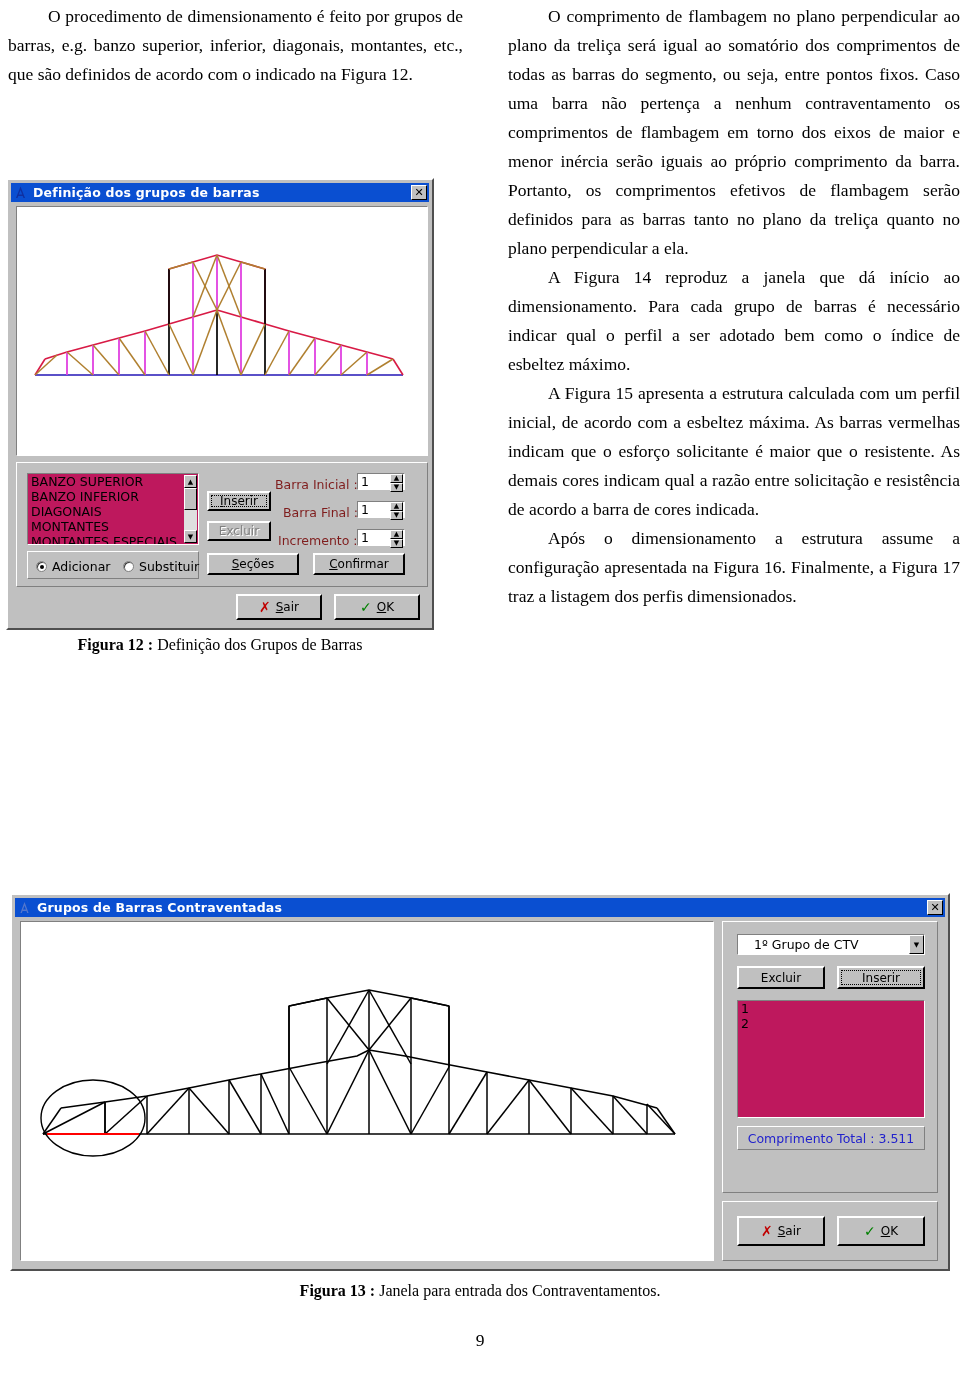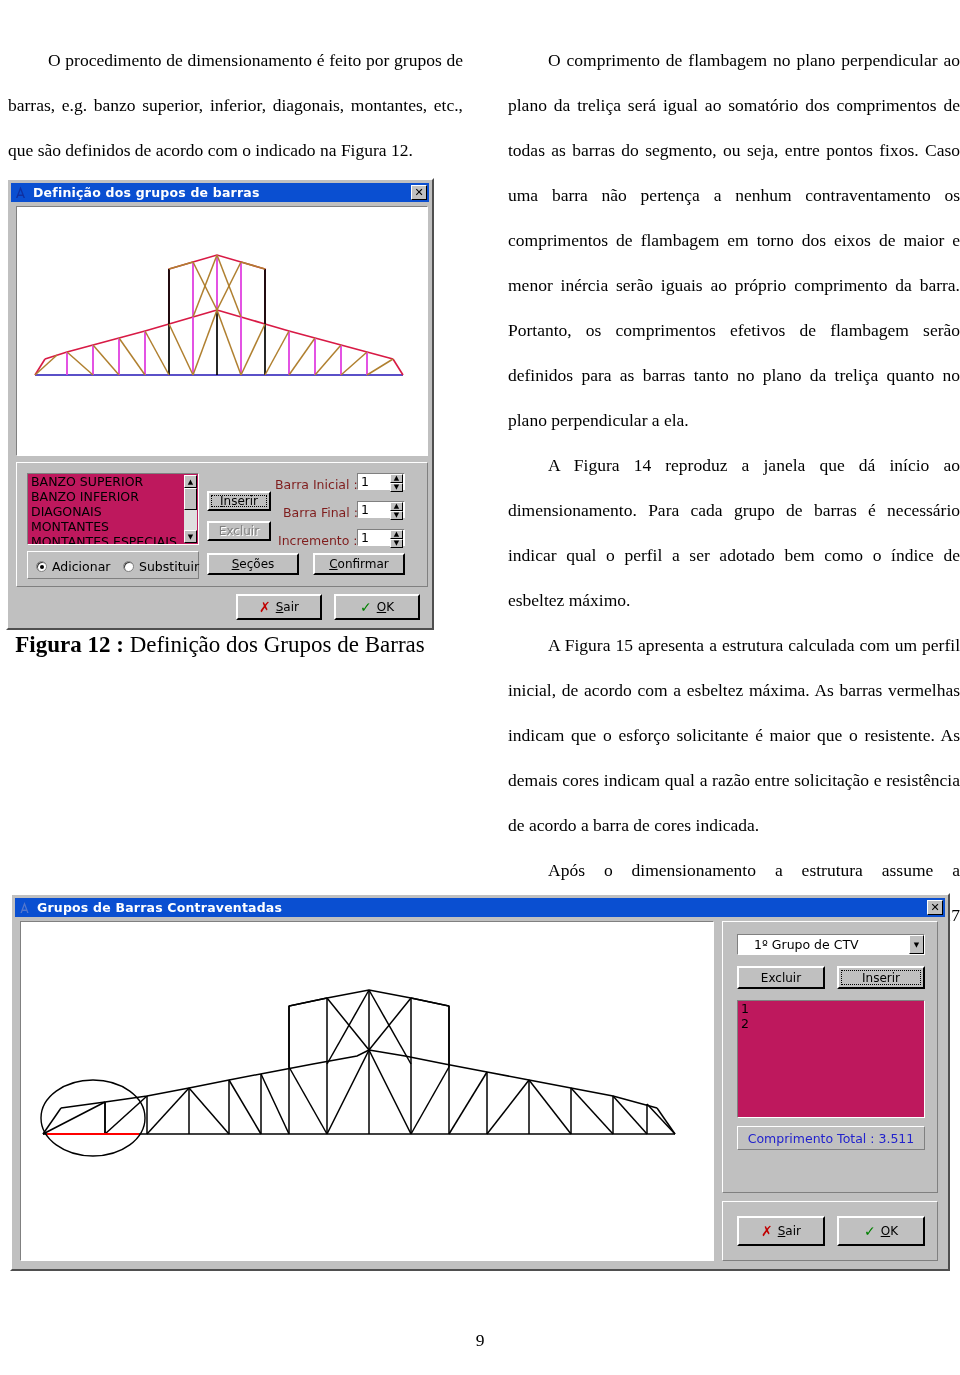--- a/index.html
+++ b/index.html
@@ -1,25 +1,25 @@
 <!DOCTYPE html>
 <html><head>
 <meta charset="utf-8">
 <style>
   html,body{margin:0;padding:0;background:#fff;}
   body{width:960px;height:1375px;position:relative;font-family:"Liberation Serif",serif;color:#000;}
   .page{position:relative;width:960px;height:1375px;overflow:hidden;}
 
   
-  .col{position:absolute;font-size:17.5px;line-height:45px;text-align:justify;margin-top:36px;}
+  .col{position:absolute;font-size:17.5px;line-height:29px;text-align:justify;}
   .col p{margin:0;text-indent:40px;}
   #col-left{left:8px;top:2px;width:455px;}
   #col-right{left:508px;top:2px;width:452px;}
 
-  .caption{position:absolute;font-size:23px;text-align:center;line-height:26px;}
+  .caption{position:absolute;font-size:16px;text-align:center;line-height:26px;}
   .caption b{font-weight:bold;}
 
   
   .win{position:absolute;background:#c0c0c0;
        border-top:2px solid #fff;border-left:2px solid #fff;
        border-right:2px solid #4f4f4f;border-bottom:2px solid #4f4f4f;
        box-sizing:border-box;font-family:"DejaVu Sans",sans-serif;}
   .titlebar{position:absolute;left:3px;right:3px;top:3px;height:19px;
             background:#0a4fd1;display:flex;align-items:center;padding:0 2px;box-sizing:border-box;}
   .titlebar .tlabel{color:#fff;font-size:12.5px;font-weight:bold;margin-left:5px;letter-spacing:.2px;
@@ -372,16 +372,20 @@
         <span class="xmark">✗</span>
         <span><span class="u">S</span>air</span>
       </div>
       <div class="btn" style="left:114px;top:14px;width:88px;height:30px;">
         <span class="check">✓</span>
         <span><span class="u">O</span>K</span>
       </div>
     </div>
   </div>
 
+  <div class="caption" style="left:0px;top:1278px;width:960px;">
+    <b>Figura 13 :</b>
+    <span>Janela para entrada dos Contraventamentos.</span>
+  </div>
 
   <div class="pagenum" style="left:0;top:1330px;">9</div>
 
 </div>
 
 </body></html>

